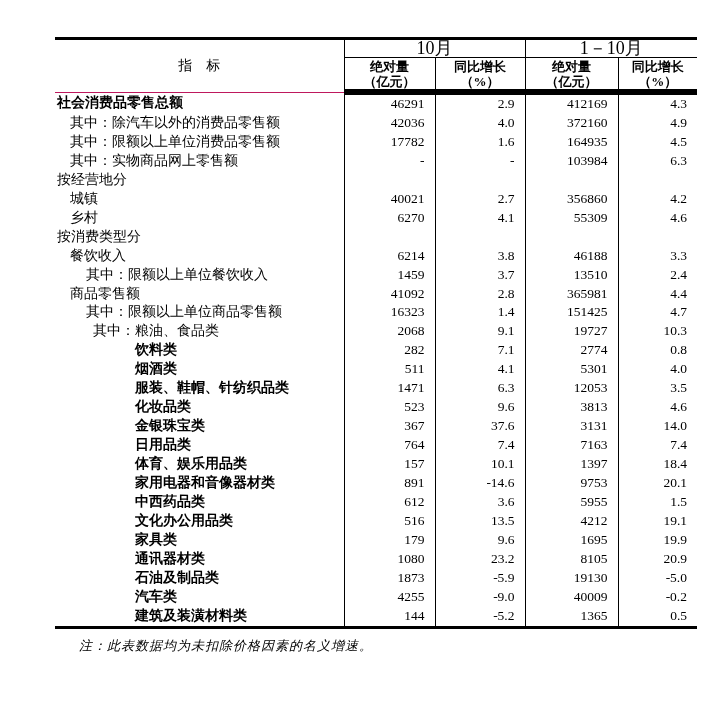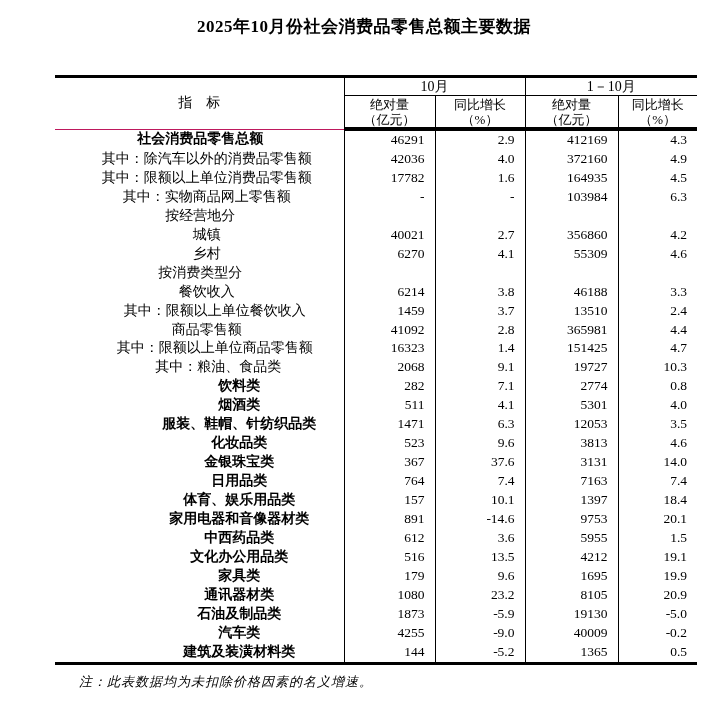--- a/index.html
+++ b/index.html
@@ -12,47 +12,46 @@
     padding-top:15px;text-align:center;
     font-size:17px;font-weight:700;letter-spacing:.5px;
   }
   table.data{
     border-collapse:collapse;table-layout:fixed;
     width:642px;margin:37px 0 0 55px;
     border-top:3px solid #000;border-bottom:3px solid #000;
   }
   thead th{font-weight:400;padding:0;text-align:center;vertical-align:middle;}
   .th-ind{font-size:14px;border-bottom:1px solid #be185d;}
-  .th-group{height:17px;font-size:14px;line-height:17px;border-bottom:1px solid #000;margin-left:28px;}
-  .th-sub{height:31px;font-size:13px;line-height:15px;border-bottom:4px solid #000000;}
+  .th-group{height:17px;font-size:18px;line-height:17px;border-bottom:1px solid #000;margin-left:28px;}
+  .th-sub{height:31px;font-size:13px;line-height:15px;border-bottom:6px solid #000000;font-weight:bold;}
   .th-sub div{line-height:15px;}
   .bl{border-left:1px solid #000;}
   tbody td{
     height:18.95px;line-height:18.95px;padding:0;
     font-size:14px;white-space:nowrap;overflow:hidden;vertical-align:middle;
   }
-  td.label{text-align:center;}
+  td.label{text-align:left;}
   td.val{text-align:right;padding-right:10px;font-size:13.5px;}
   td.label.i0{padding-left:2px;}
   td.label.i1{padding-left:15px;}
   td.label.i2{padding-left:31px;}
   td.label.i3{padding-left:38px;}
   td.label.i4{padding-left:80px;font-weight:bold;}
   .bold{font-weight:700;}
   .note{
     margin:8px 0 0 79px;font-size:13px;font-style:italic;
     font-family:"DejaVu Serif","Liberation Serif",serif;letter-spacing:1px;
   }
 </style>
 </head>
 <body>
 
 <div class="page">
 
-  <div class="title">2025年10月份社会消费品零售总额主要数据</div>
 
   <table class="data">
     <colgroup>
       <col style="width:289px">
       <col style="width:91px">
       <col style="width:90px">
       <col style="width:93px">
       <col style="width:79px">
     </colgroup>
     <thead>

